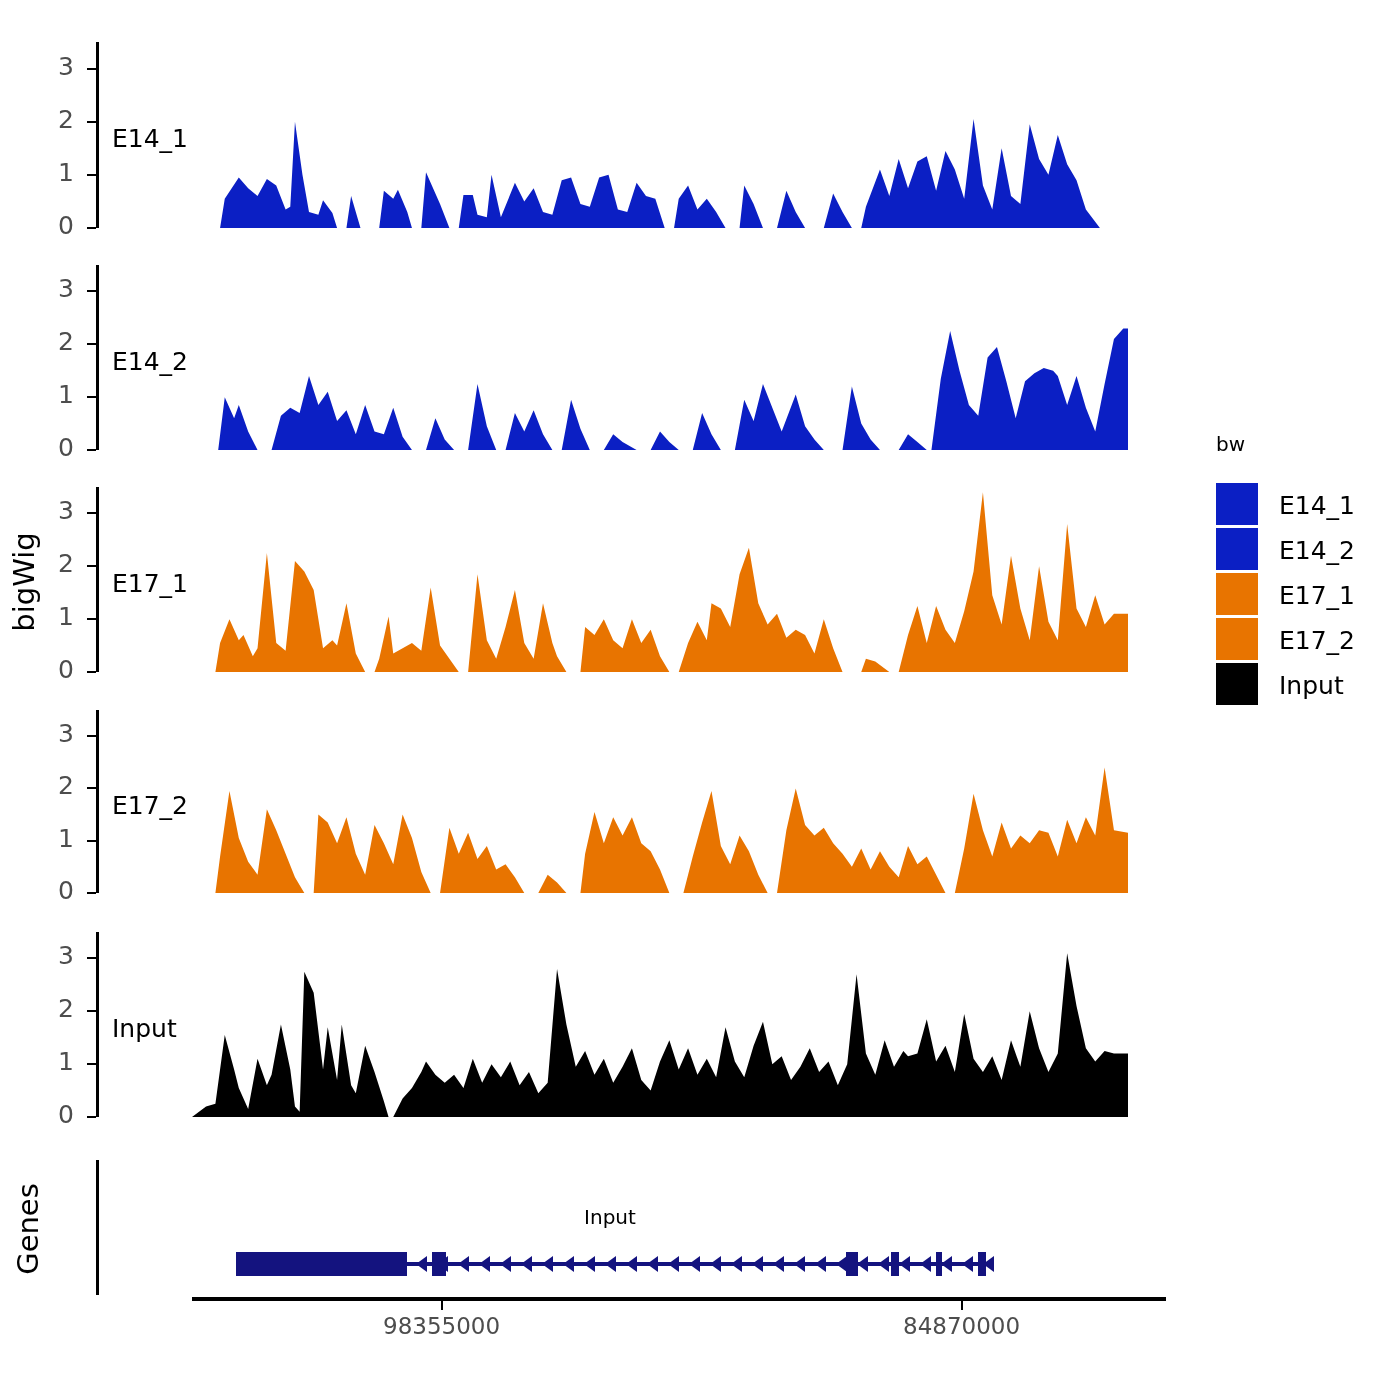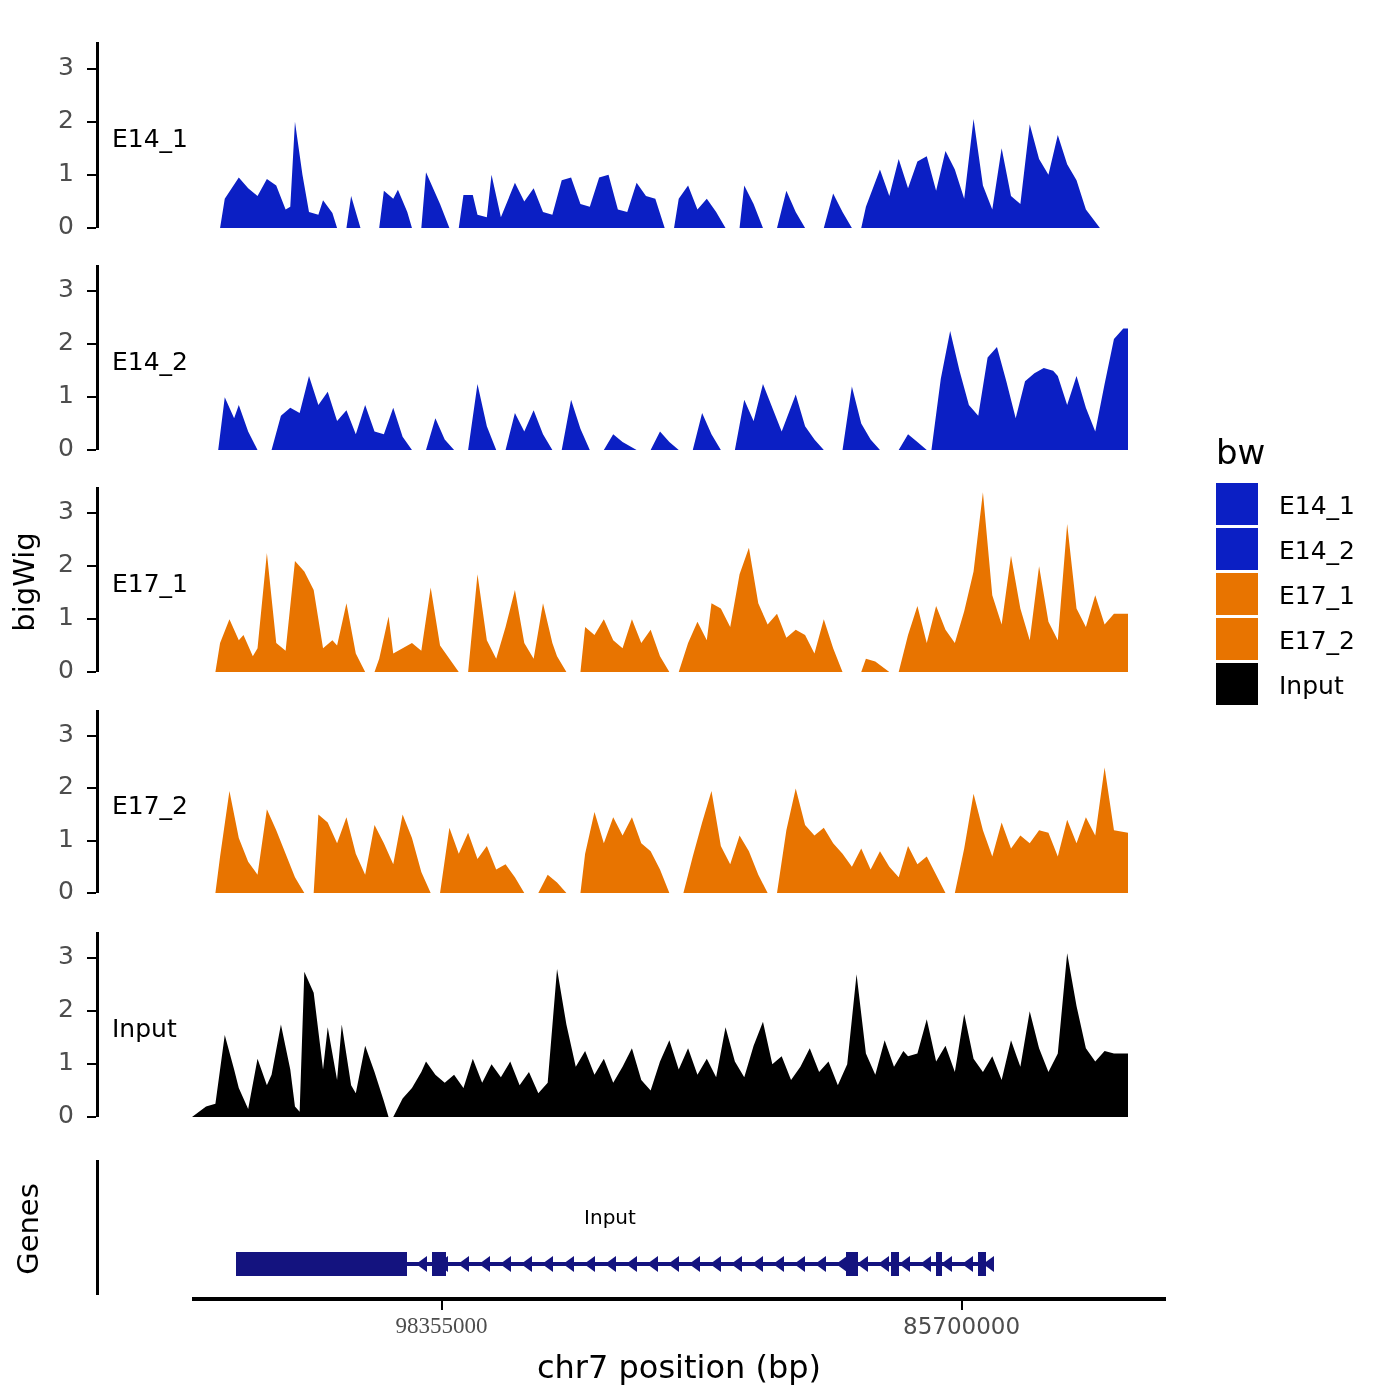--- a/index.html
+++ b/index.html
@@ -47,21 +47,21 @@
 
   .axis-line{position:absolute;background:#000;}
   .tick-mark{position:absolute;background:#000;height:2px;width:9px;}
 
   .track-svg{position:absolute;display:block;}
 
   
   #legend{position:absolute;}
   .legend-title{
     position:absolute;
-    font-size:34px;
+    font-size:20px;
     color:#000;
   }
   .legend-key{
     position:absolute;
     width:42px;height:42px;
   }
   .legend-label{
     position:absolute;
     font-size:25px;
     color:#000;
@@ -69,21 +69,20 @@
   }
 </style>
 </head>
 <body>
 
 <div id="root">
 
   <div class="axis-title vertical" id="ytitle" style="left: -46px; top: 565px; width: 140px; text-align: center;">bigWig</div>
   <div class="axis-title vertical" id="genestitle" style="left: -22px; top: 1212px; width: 100px; text-align: center;">Genes</div>
 
-  <div class="axis-title" id="xtitle" style="left: 192px; top: 1348px; width: 974px; text-align: center; font-size: 32px;">chr7 position (bp)</div>
 
   <div id="panels">
       <div class="axis-line" style="left: 96px; top: 42px; width: 3px; height: 186px;"></div>
       <div class="tick-mark" style="left: 87px; top: 227px;"></div>
       <div class="tick-label" style="left: 6px; top: 211px; width: 68px;">0</div>
       <div class="tick-mark" style="left: 87px; top: 173.857px;"></div>
       <div class="tick-label" style="left: 6px; top: 157.857px; width: 68px;">1</div>
       <div class="tick-mark" style="left: 87px; top: 120.714px;"></div>
       <div class="tick-label" style="left: 6px; top: 104.714px; width: 68px;">2</div>
       <div class="tick-mark" style="left: 87px; top: 67.5714px;"></div>
@@ -184,23 +183,23 @@
         <path d="M 684 20 l 11 -8 l 0 16 Z" fill="#14137f"></path>
         <path d="M 705 20 l 11 -8 l 0 16 Z" fill="#14137f"></path>
         <path d="M 726 20 l 11 -8 l 0 16 Z" fill="#14137f"></path>
         <path d="M 747 20 l 11 -8 l 0 16 Z" fill="#14137f"></path>
       </svg>
     </div>
 
   <div id="xaxis">
       <div class="axis-line" style="left: 192px; top: 1297px; width: 974px; height: 4px;"></div>
       <div class="tick-mark" style="left: 440.6px; top: 1301px; width: 2px; height: 9px;"></div>
-      <div class="xtick-label" style="left: 341.6px; top: 1313px; width: 200px; font-family: Liberation Serif, serif;">98355000</div>
+      <div class="xtick-label" style="left: 341.6px; top: 1313px; width: 200px;">98355000</div>
       <div class="tick-mark" style="left: 960.6px; top: 1301px; width: 2px; height: 9px;"></div>
-      <div class="xtick-label" style="left: 861.6px; top: 1313px; width: 200px;">85700000</div>
+      <div class="xtick-label" style="left: 861.6px; top: 1313px; width: 200px;">84870000</div>
     </div>
 
   <div id="legend">
     <div class="legend-title" id="legend-title" style="left: 1216px; top: 432px;">bw</div>
     <div id="legend-items">
         <div class="legend-key" style="left: 1216px; top: 483px; background: rgb(11, 31, 196);"></div>
         <div class="legend-label" style="left: 1279px; top: 491px;">E14_1</div>
         <div class="legend-key" style="left: 1216px; top: 528px; background: rgb(11, 31, 196);"></div>
         <div class="legend-label" style="left: 1279px; top: 536px;">E14_2</div>
         <div class="legend-key" style="left: 1216px; top: 573px; background: rgb(232, 116, 0);"></div>

